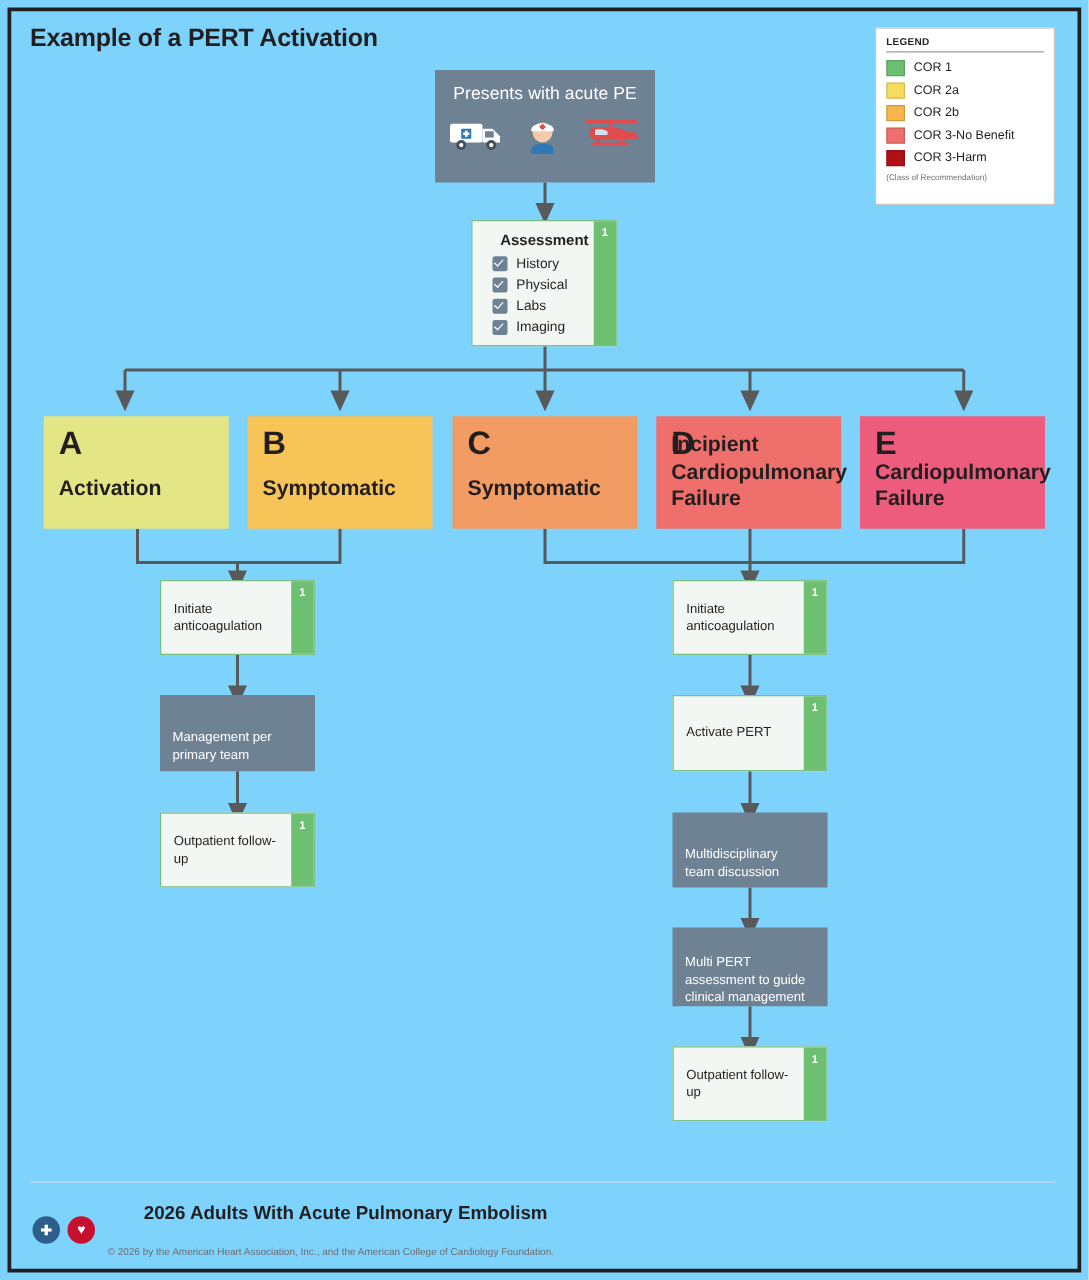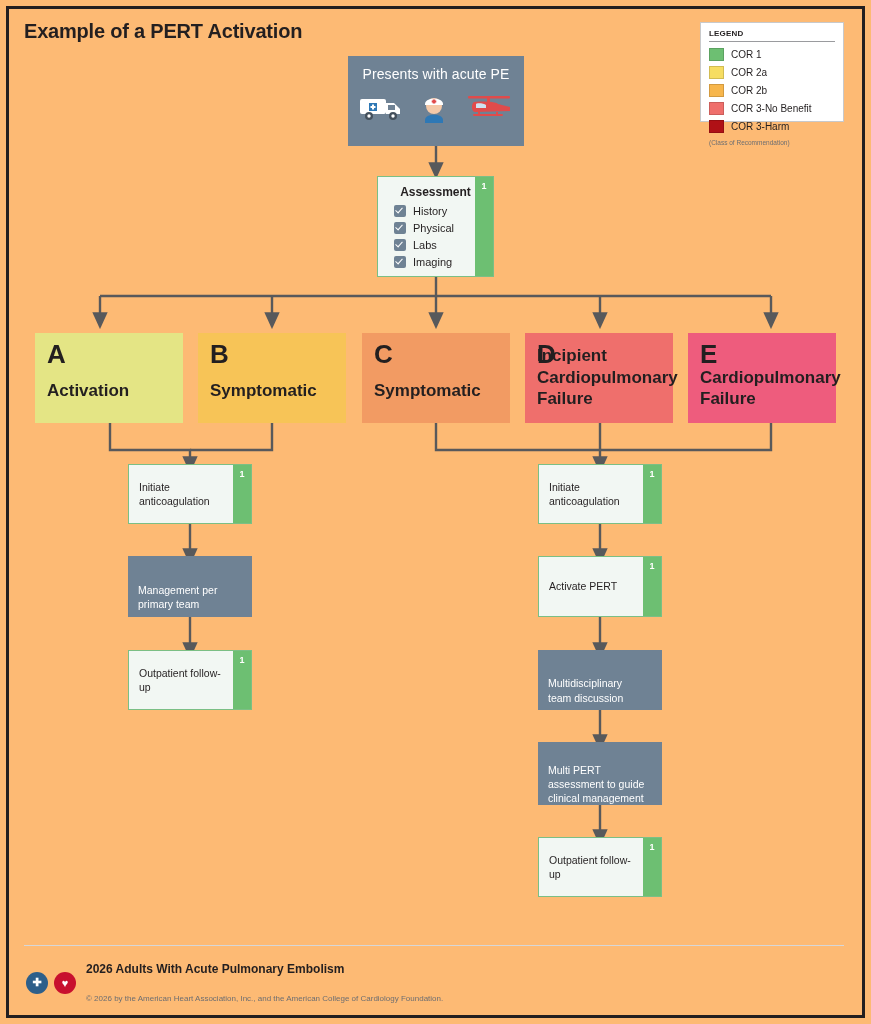--- a/index.html
+++ b/index.html
@@ -7,21 +7,21 @@
     padding: 0;
     background: #ffffff;
   }
   body {
     font-family: "Liberation Sans", sans-serif;
   }
   #page {
     position: relative;
     width: 871px;
     height: 1024px;
-    background: #fdba74;
+    background: #7dd3fc;
     box-sizing: border-box;
     overflow: hidden;
     padding-left: 32px;
   }
   .outer-border {
     position: absolute;
     left: 6px;
     top: 6px;
     width: 859px;
     height: 1012px;
@@ -37,21 +37,21 @@
     color: #231f20;
     letter-spacing: -0.2px;
   }
 
   
   .legend {
     position: absolute;
     left: 700px;
     top: 22px;
     width: 144px;
-    height: 100px;
+    height: 142px;
     border: 1px solid #c8c9cb;
     background: #ffffff;
     box-sizing: border-box;
     padding: 6px 8px;
   }
   .legend-title {
     font-size: 8px;
     font-weight: bold;
     color: #231f20;
     letter-spacing: 0.2px;
@@ -255,23 +255,24 @@
     align-items: center;
     justify-content: center;
     color: #ffffff;
     font-size: 11px;
     font-weight: bold;
   }
   .logo-circle.red {
     background: #c8102e;
   }
   .footer-text-1 {
-    font-size: 12px;
-    font-weight: bold;
-    color: #231f20;
+    font-size: 15px;
+    font-weight: bold;
+    color: #231f20;
+    margin-left: 29px;
   }
   .footer-text-2 {
     font-size: 8px;
     color: #6d6e71;
     margin-top: 18px;
   }
 
   svg.conn {
     position: absolute;
     left: 0;

